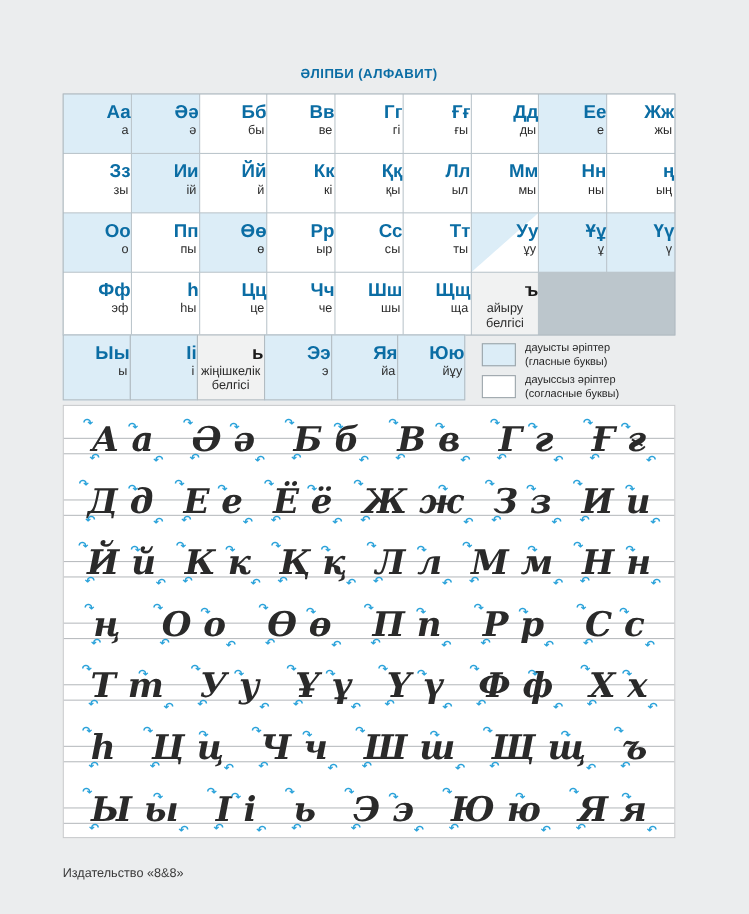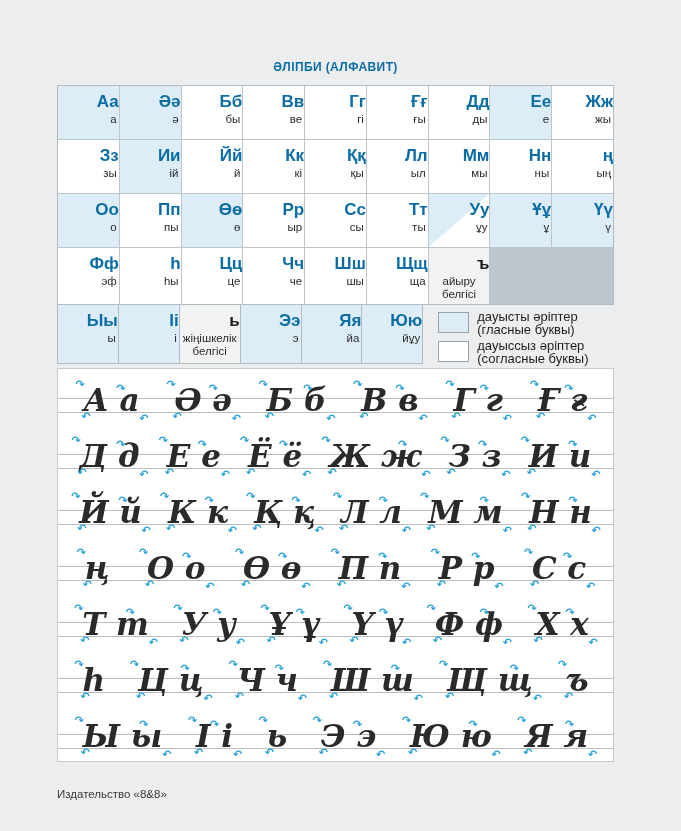--- a/index.html
+++ b/index.html
@@ -62,21 +62,21 @@
   .legend{
     margin-left:15px;padding-top:7px;
     display:flex;flex-direction:column;gap:4px;
   }
   .legend-item{display:flex;gap:8px;align-items:flex-start;}
   .swatch{
     width:31px;height:21px;flex:none;margin-top:1px;
     background:#ffffff;border:1px solid #9aa3a9;box-sizing:border-box;
   }
   .swatch.vowel{background:#dcedf7;}
-  .legend-text{font-size:13px;line-height:12.5px;color:#1f1f1f;}
+  .legend-text{font-size:10px;line-height:12.5px;color:#1f1f1f;}
 
   
   .panel{
     position:absolute;top:368px;left:0;right:0;height:394px;
     background:#ffffff;border:1px solid #c7c9cb;box-sizing:border-box;
   }
   .c-row{position:relative;height:56px;}
   .rule{position:absolute;left:0;right:0;height:1px;background:#babdc0;}
   .rule.r1{top:29px;}
   .rule.r2{top:43px;}

